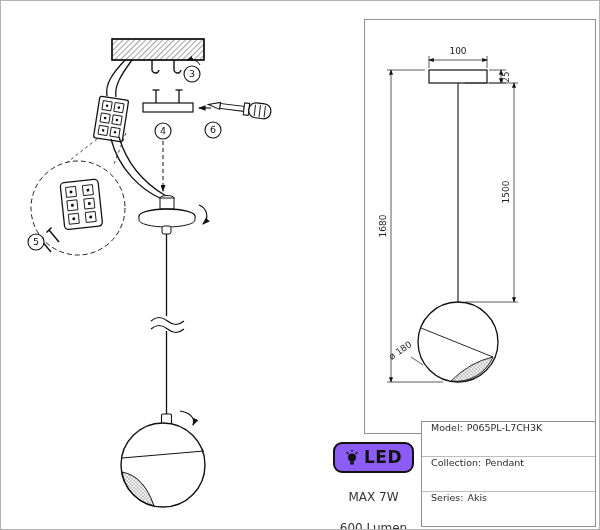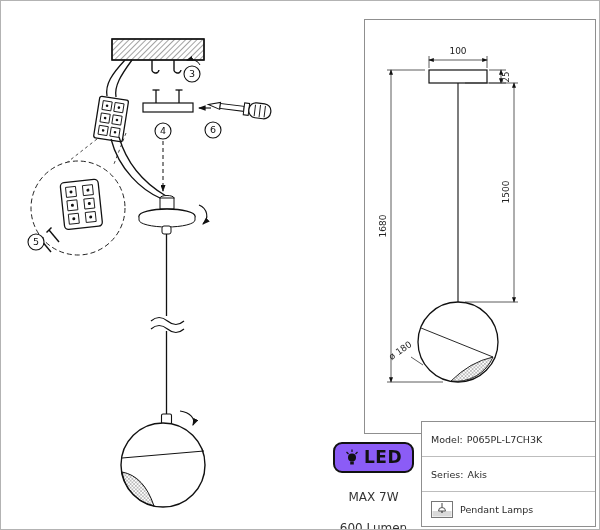--- a/index.html
+++ b/index.html
@@ -7,21 +7,21 @@
   .sheet { position:relative; width:600px; height:530px; background:#fff; border:1px solid #b3b3b3; overflow:hidden; }
   svg text { font-family:"DejaVu Sans", sans-serif; }
   .assembly { position:absolute; left:1px; top:1px; }
   .dim-box { position:absolute; left:363px; top:18px; width:232px; height:415px; border:1px solid #8f8f8f; background:#fff; }
   .led-area { position:absolute; left:325px; top:441px; width:95px; text-align:center; }
   .led-badge { display:inline-flex; align-items:center; gap:5px; border:2.5px solid #111; border-radius:9px; padding:5px 10px; background:#8b5cf6; }
   .led-text { font-size:17px; font-weight:bold; letter-spacing:0.5px; color:#111; line-height:1; }
   .spec-line { font-size:12px; color:#333; margin-top:17px; }
   .spec-line:first-of-type { margin-top:6px; }
   .info-table { position:absolute; left:420px; top:420px; width:175px; height:106px; border:1px solid #8f8f8f; background:#fff; display:flex; flex-direction:column; }
-  .info-row { flex:1; display:flex; align-items:center; gap:4px; padding-left:9px; font-size:9.5px; color:#2b2b2b; }
+  .info-row { flex:1; display:flex; gap:4px; padding-left:9px; font-size:9.5px; color:#2b2b2b; }
   .info-row + .info-row { border-top:1px solid #bdbdbd; }
   .info-row .lbl { color:#2b2b2b; }
   .info-row .val { color:#2b2b2b; }
   .cat-icon { margin-right:3px; }
 </style>
 </head>
 <body>
 
 <div class="sheet">
 
@@ -224,28 +224,22 @@
     <div class="spec-line">MAX 7W</div>
     <div class="spec-line">600 Lumen</div>
   </div>
 
   <div class="info-table">
     <div class="info-row">
       <span class="lbl">Model:</span>
       <span class="val">P065PL-L7CH3K</span>
     </div>
     <div class="info-row">
+      <span class="lbl">Collection:</span>
+      <span class="val">Pendant</span>
+    </div>
+    <div class="info-row">
       <span class="lbl">Series:</span>
       <span class="val">Akis</span>
     </div>
-    <div class="info-row">
-      <svg class="cat-icon" width="22" height="17" viewBox="0 0 22 17">
-        <rect x="0.5" y="0.5" width="21" height="16" fill="#fff" stroke="#777" stroke-width="1"></rect>
-        <rect x="1.5" y="10" width="19" height="5.5" fill="#d9d9d9"></rect>
-        <line x1="11" y1="2" x2="11" y2="6.5" stroke="#444" stroke-width="1"></line>
-        <path d="M7.5,10 a3.5,3.5 0 0 1 7,0 Z" fill="#fff" stroke="#555" stroke-width="1"></path>
-        <circle cx="11" cy="11" r="1" fill="#555"></circle>
-      </svg>
-      <span class="val">Pendant Lamps</span>
-    </div>
   </div>
 
 </div>
 
 </body></html>

